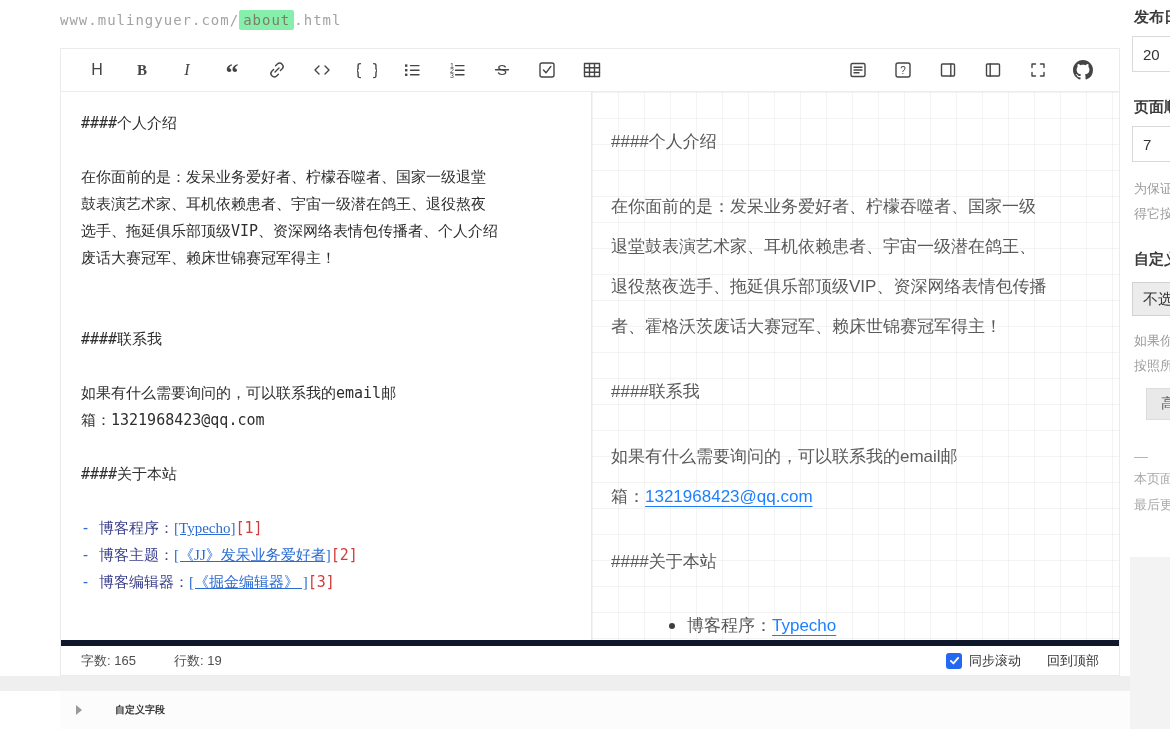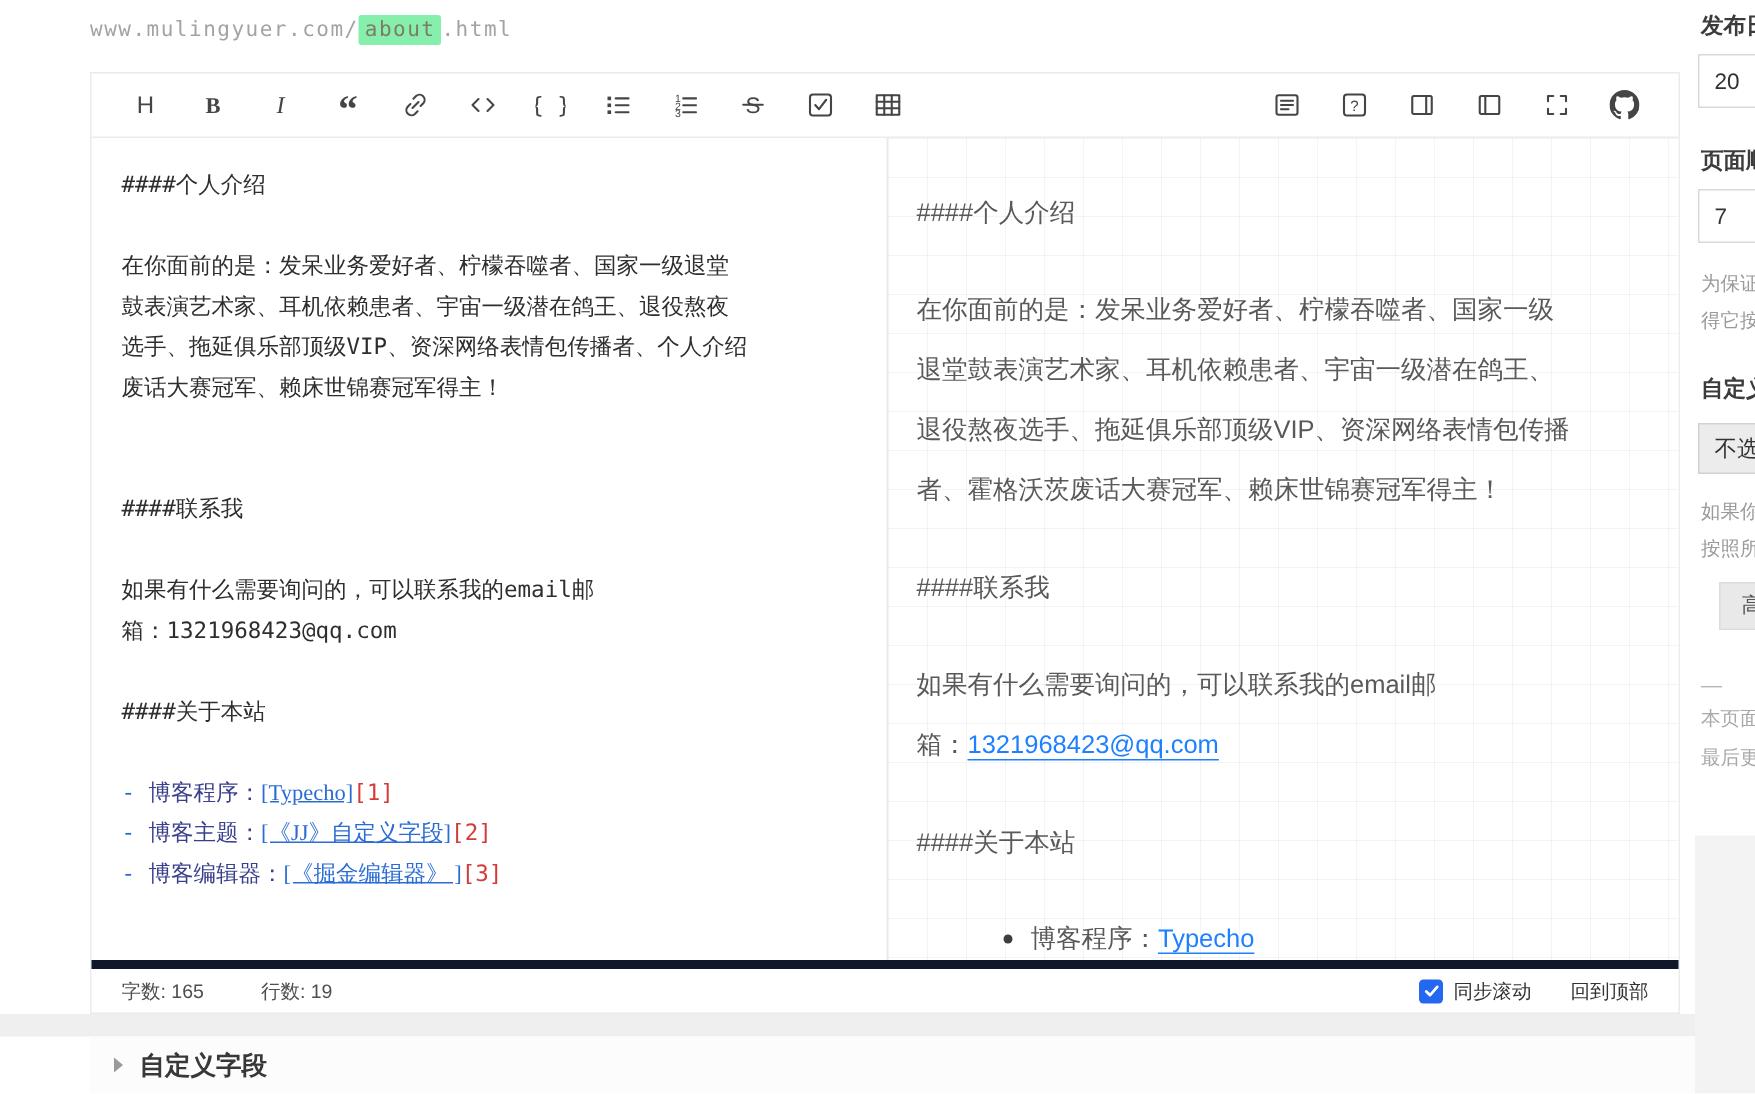--- a/index.html
+++ b/index.html
@@ -89,21 +89,21 @@
   
   .gray-band { position:absolute; left:0; top:676px; width:1170px; height:15px; background:#efefef; }
   .custom-fields {
     position:absolute; left:60px; top:691px; width:1080px; height:38px;
     background:#fcfcfc; display:flex; align-items:center; padding:0 16px; cursor:pointer;
   }
   .cf-arrow {
     width:0; height:0; border-top:5px solid transparent; border-bottom:5px solid transparent;
     border-left:6px solid #9a9a9a; margin-right:11px;
   }
-  .cf-title { font-size:17px; font-weight:bold; color:#383838; }
+  .cf-title { font-size:10px; font-weight:bold; color:#383838;margin-left:22px; }
 
   
   .sidebar {
     position:absolute; left:1130px; top:0; width:240px; height:729px; background:#fff;
     font-size:14px; color:#404040;
   }
   .sb-label { position:absolute; left:4px; font-weight:bold; font-size:15px; color:#3c3c3c; white-space:nowrap; }
   .sb-input {
     position:absolute; left:2px; width:210px; height:36px;
     border:1px solid #d9d9d9; background:#fff; padding:0 10px;
@@ -267,21 +267,21 @@
         <div class="cm-line"></div>
         <div class="cm-line"></div>
         <div class="cm-line"><span class="sg-text">####联系我</span></div>
         <div class="cm-line"></div>
         <div class="cm-line"><span class="sg-text">如果有什么需要询问的，可以联系我的email邮</span></div>
         <div class="cm-line"><span class="sg-text">箱：1321968423@qq.com</span></div>
         <div class="cm-line"></div>
         <div class="cm-line"><span class="sg-text">####关于本站</span></div>
         <div class="cm-line"></div>
         <div class="cm-line"><span class="sg-marker">- </span><span class="sg-label">博客程序：</span><span class="sg-link">[Typecho]</span><span class="sg-ref">[1]</span></div>
-        <div class="cm-line"><span class="sg-marker">- </span><span class="sg-label">博客主题：</span><span class="sg-link">[《JJ》自定义字段]</span><span class="sg-ref">[2]</span></div>
+        <div class="cm-line"><span class="sg-marker">- </span><span class="sg-label">博客主题：</span><span class="sg-link">[《JJ》发呆业务爱好者]</span><span class="sg-ref">[2]</span></div>
         <div class="cm-line"><span class="sg-marker">- </span><span class="sg-label">博客编辑器：</span><span class="sg-link">[《掘金编辑器》 ]</span><span class="sg-ref">[3]</span></div>
       </div>
     <div class="pane-preview" id="pane-preview">
         <p class="pv-p">
           <span class="pv-line"><span>####个人介绍</span></span>
         </p>
         <p class="pv-p">
           <span class="pv-line"><span>在你面前的是：发呆业务爱好者、柠檬吞噬者、国家一级</span></span>
           <span class="pv-line"><span>退堂鼓表演艺术家、耳机依赖患者、宇宙一级潜在鸽王、</span></span>
           <span class="pv-line"><span>退役熬夜选手、拖延俱乐部顶级VIP、资深网络表情包传播</span></span>

